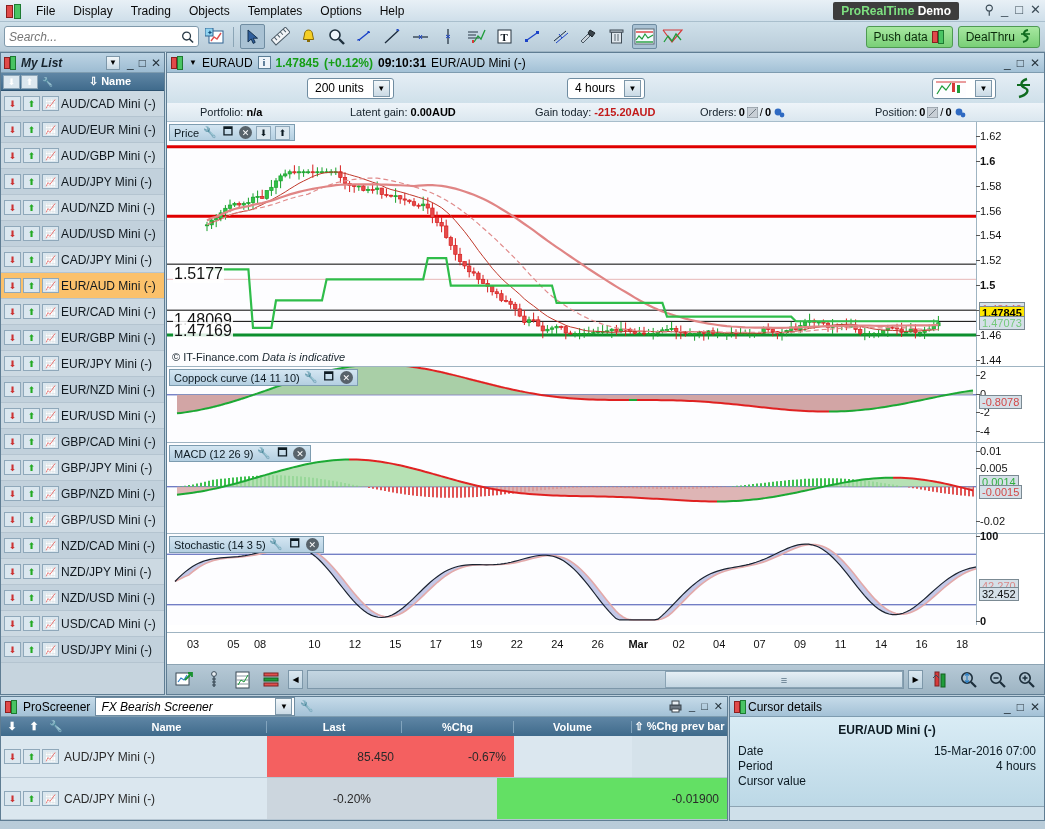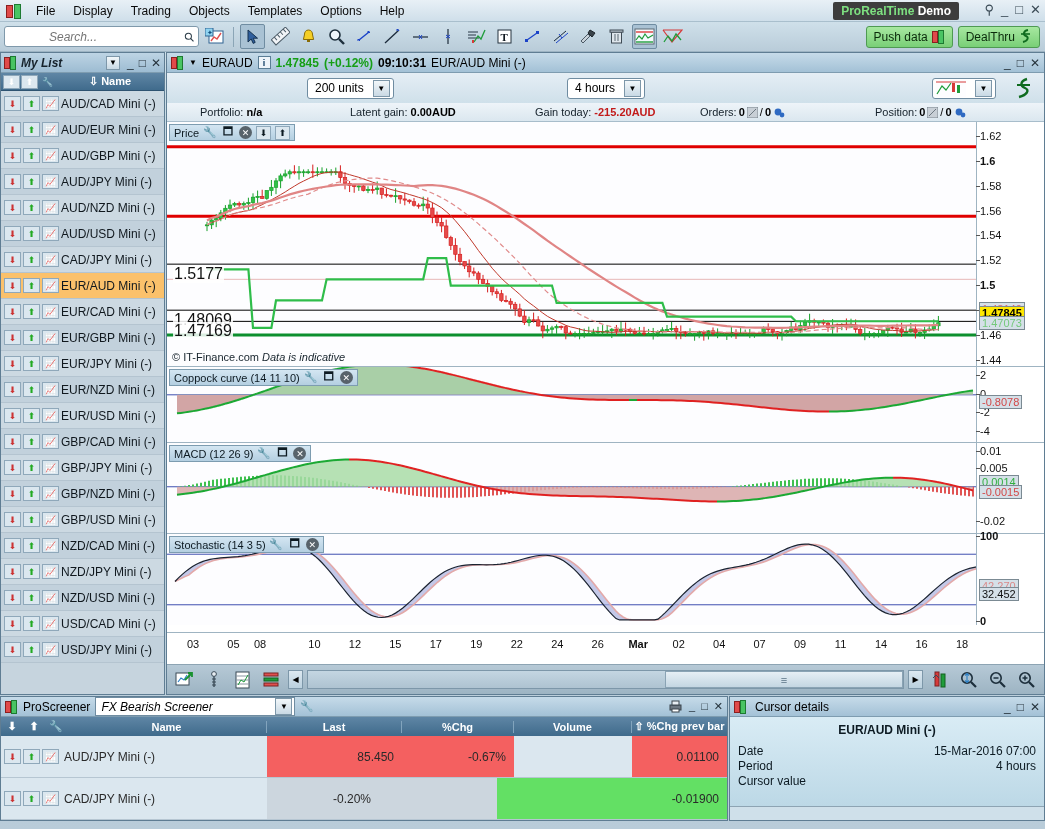--- a/index.html
+++ b/index.html
@@ -30,21 +30,21 @@
               font-weight:bold; font-size:12px; padding:2px 8px; border-radius:2px; }
   .brandtag i { color:#fff; font-style:normal; }
 
   
   .toolbar { height:30px; display:flex; align-items:center; gap:3px; padding:0 4px;
              background:linear-gradient(#cfe0ea,#b9ccd9);
              border-bottom:1px solid #9db4c3; position:relative; }
   .search-box { width:195px; height:21px; background:#fff; border:1px solid #7f99ab;
                 border-radius:3px; display:flex; align-items:center; padding:0 4px; }
   .search-box input { border:0; outline:0; width:100%; font-style:italic; color:#7d7d7d;
-                      font-size:12px; font-family:"Liberation Sans",sans-serif; background:transparent;margin-left:40px;}
+                      font-size:12px; font-family:"Liberation Sans",sans-serif; background:transparent;}
   .tb-btn { width:25px; height:25px; display:flex; align-items:center; justify-content:center;
             border-radius:2px; }
   .tb-btn.sel { background:#a9c2d4; border:1px solid #6f8ca1; }
   .tb-sep { width:1px; height:20px; background:#8ba5b6; margin:0 3px; }
   .grn-btn { height:22px; background:linear-gradient(#a7e8a0,#79cf77); border:1px solid #4e9a52;
              border-radius:3px; display:flex; align-items:center; gap:4px; padding:0 7px;
              font-size:12px; color:#0b2a0b; }
   .tb-right { position:absolute; right:5px; display:flex; gap:5px; }
 
   
@@ -151,21 +151,21 @@
             display:flex; align-items:center; font-size:11px; font-weight:bold; }
   .sc-hdr .c { text-align:center; border-right:1px solid #82a4bd; }
   .sc-row { height:42px; display:flex; align-items:stretch; font-size:12px; color:#2a2a2a;
             border-bottom:1px solid #b6c6d2; }
   .sc-row .c { display:flex; align-items:center; justify-content:flex-end; padding-right:8px; }
   .sc-row .c.nm { justify-content:flex-start; padding-left:3px; gap:2px; }
 
   .cursor { flex:1; margin-left:1px; border:1px solid #5f7d93; background:#cfe3ee;
             display:flex; flex-direction:column; }
   .cur-title { height:20px; background:linear-gradient(#c6dbe9,#a3c1d6); display:flex;
-               align-items:center; gap:8px; padding:0 4px; border-bottom:1px solid #7e9cb0;
+               align-items:center; gap:1px; padding:0 4px; border-bottom:1px solid #7e9cb0;
                font-size:12px;text-align:right; }
   .cur-body { flex:1; background:linear-gradient(#d9ecf5,#bcd8e6); padding:6px 8px;
               font-size:12px; color:#0c1a22; }
   .cur-h { text-align:center; font-weight:bold; margin-bottom:7px; }
   .cur-line { display:flex; justify-content:space-between; line-height:15px; }
   svg { display:block; }
 </style>
 </head>
 <body>
 
@@ -1728,21 +1728,20 @@
           <div class="sc-row">
             <div class="c nm" style="width:266px;background:#dbe7ef">
               <span class="ibtn" style="color:#c33">⬇</span>
               <span class="ibtn" style="color:#2a2">⬆</span>
               <span class="ibtn" style="color:#2b6">📈</span>
               <span style="margin-left:3px">AUD/JPY Mini (-)</span>
             </div>
             <div class="c" style="width:135px;background:#f46060">85.450</div>
             <div class="c" style="width:112px;background:#f46060">-0.67%</div>
             <div class="c" style="width:118px;background:#dbe7ef"></div>
-            <div class="c" style="flex:1;background:#f46060">0.01100</div>
           </div>
           <div class="sc-row">
             <div class="c nm" style="width:266px;background:#dbe7ef">
               <span class="ibtn" style="color:#c33">⬇</span>
               <span class="ibtn" style="color:#2a2">⬆</span>
               <span class="ibtn" style="color:#2b6">📈</span>
               <span style="margin-left:3px">CAD/JPY Mini (-)</span>
             </div>
             <div class="c" style="width:112px;background:#ccd6de">-0.20%</div>
             <div class="c" style="width:118px;background:#ccd6de"></div>

